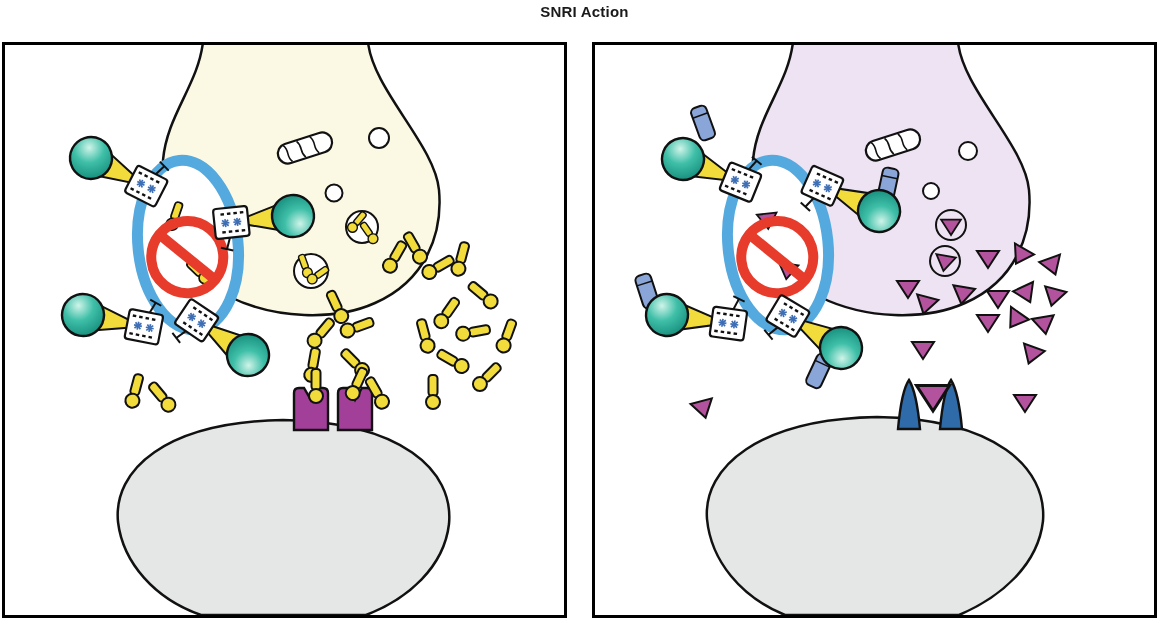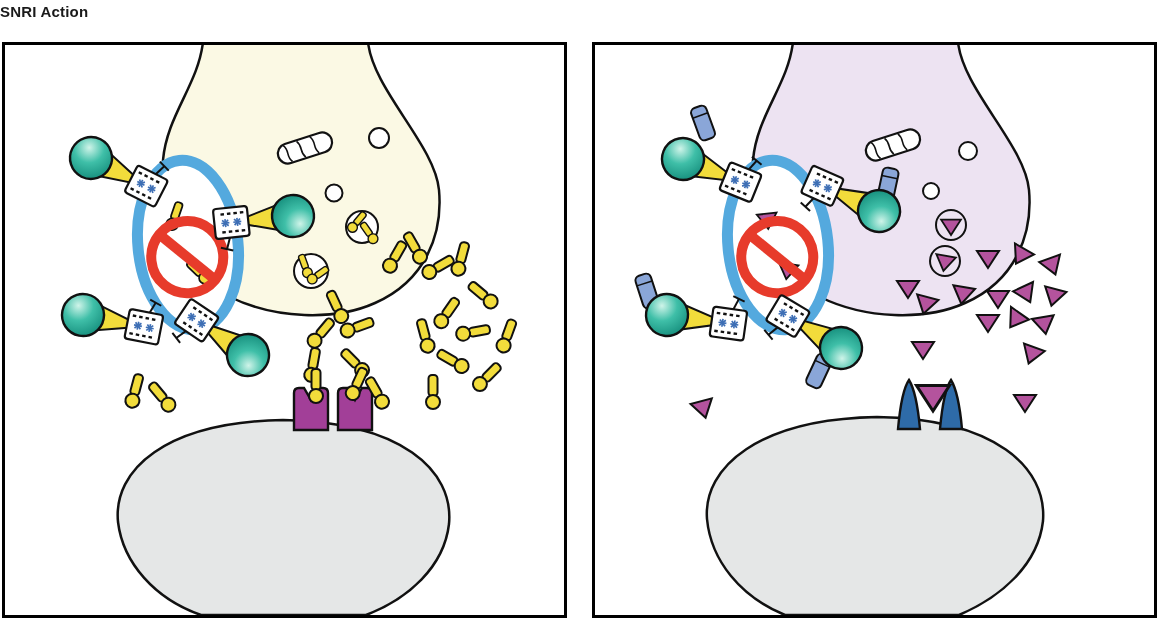--- a/index.html
+++ b/index.html
@@ -1,17 +1,17 @@
 <!DOCTYPE html>
 <html style="--c-outline: #111111; --c-terminal_left: #FBF9E4; --c-terminal_right: #EDE3F2; --c-serotonin: #F2DC3B; --c-norepinephrine: #B4539D; --c-receptor_left: #A23F98; --c-receptor_right: #2E6BA8; --c-transporter_ring: #54A9DE; --c-prohibition_red: #E73B2B; --c-drug_sphere_dark: #128A79; --c-drug_sphere_mid: #3FBFA8; --c-drug_sphere_light: #CFF4E9; --c-drug_cylinder: #8AA6D8; --c-postsynaptic_gray: #E5E7E7; --c-star_blue: #3E6FB5; --c-background: #FFFFFF;"><head>
 <meta charset="utf-8">
 <style>
   html,body{margin:0;padding:0;background:#fff;}
   body{width:1169px;height:620px;position:relative;font-family:"Liberation Sans",sans-serif;}
-  .title{position:absolute;top:3px;left:0;width:100%;text-align:left;font-weight:bold;font-size:15px;color:#1a1a1a;letter-spacing:.2px;}
+  .title{position:absolute;top:3px;left:0;width:100%;text-align:center;font-weight:bold;font-size:15px;color:#1a1a1a;letter-spacing:.2px;}
   .panel{position:absolute;top:42px;width:559px;height:570px;border:3px solid #000;background:#fff;overflow:hidden;}
   #panel-left{left:2px;}
   #panel-right{left:592px;}
   .panel svg{display:block;width:559px;height:570px;}
   .hiddefs{position:absolute;width:0;height:0;overflow:hidden;}
 </style>
 </head>
 <body>
 
 <div class="title">SNRI Action</div>

